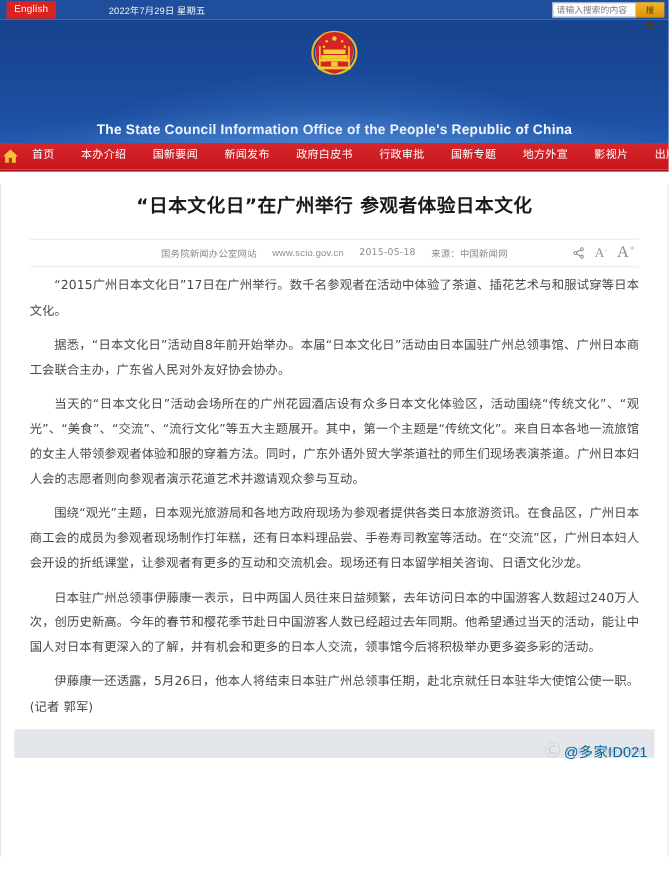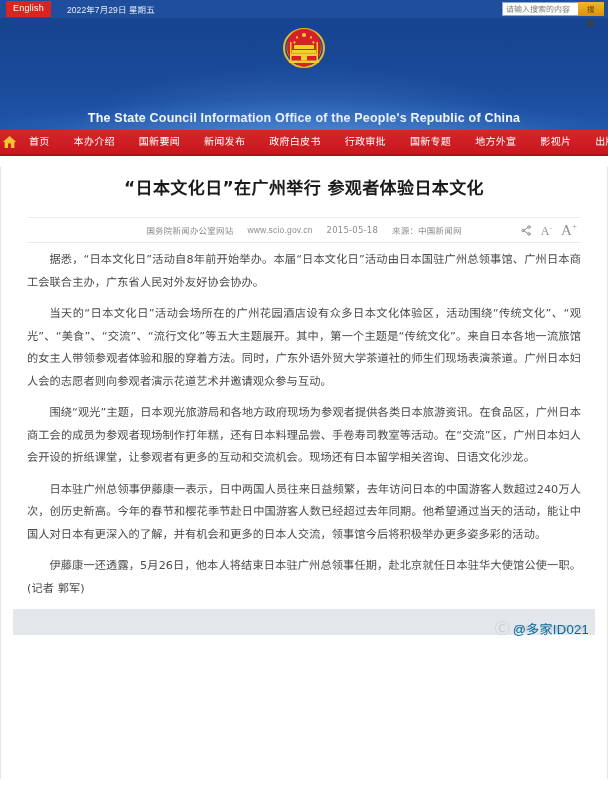--- a/index.html
+++ b/index.html
@@ -24,20 +24,21 @@
     display: flex;
     align-items: center;
     z-index: 5;
   }
   .topbar-inner {
     position: relative;
     width: 100%;
     height: 18px;
     display: flex;
     align-items: center;
+    gap: 32px;
   }
   .english-btn {
     margin-left: 6px;
     background: #d9241f;
     color: #ffffff;
     font-size: 9px;
     line-height: 13px;
     padding: 1px 7px 2px 7px;
     letter-spacing: .2px;
     cursor: pointer;
@@ -405,20 +406,21 @@
           <span class="font-a small">
             <span>A</span><sup>-</sup>
           </span>
           <span class="font-a large">
             <span>A</span><sup>+</sup>
           </span>
         </div>
       </div>
 
       <div class="body-text" id="article-body">
+          <p>“2015广州日本文化日”17日在广州举行。数千名参观者在活动中体验了茶道、插花艺术与和服试穿等日本文化。</p>
           <p>据悉，“日本文化日”活动自8年前开始举办。本届“日本文化日”活动由日本国驻广州总领事馆、广州日本商工会联合主办，广东省人民对外友好协会协办。</p>
           <p>当天的“日本文化日”活动会场所在的广州花园酒店设有众多日本文化体验区，活动围绕“传统文化”、“观光”、“美食”、“交流”、“流行文化”等五大主题展开。其中，第一个主题是“传统文化”。来自日本各地一流旅馆的女主人带领参观者体验和服的穿着方法。同时，广东外语外贸大学茶道社的师生们现场表演茶道。广州日本妇人会的志愿者则向参观者演示花道艺术并邀请观众参与互动。</p>
           <p>围绕“观光”主题，日本观光旅游局和各地方政府现场为参观者提供各类日本旅游资讯。在食品区，广州日本商工会的成员为参观者现场制作打年糕，还有日本料理品尝、手卷寿司教室等活动。在“交流”区，广州日本妇人会开设的折纸课堂，让参观者有更多的互动和交流机会。现场还有日本留学相关咨询、日语文化沙龙。</p>
           <p>日本驻广州总领事伊藤康一表示，日中两国人员往来日益频繁，去年访问日本的中国游客人数超过240万人次，创历史新高。今年的春节和樱花季节赴日中国游客人数已经超过去年同期。他希望通过当天的活动，能让中国人对日本有更深入的了解，并有机会和更多的日本人交流，领事馆今后将积极举办更多姿多彩的活动。</p>
           <p>伊藤康一还透露，5月26日，他本人将结束日本驻广州总领事任期，赴北京就任日本驻华大使馆公使一职。(记者 郭军)</p>
         </div>
 
     </div>
 
     <div class="footer-bar">

